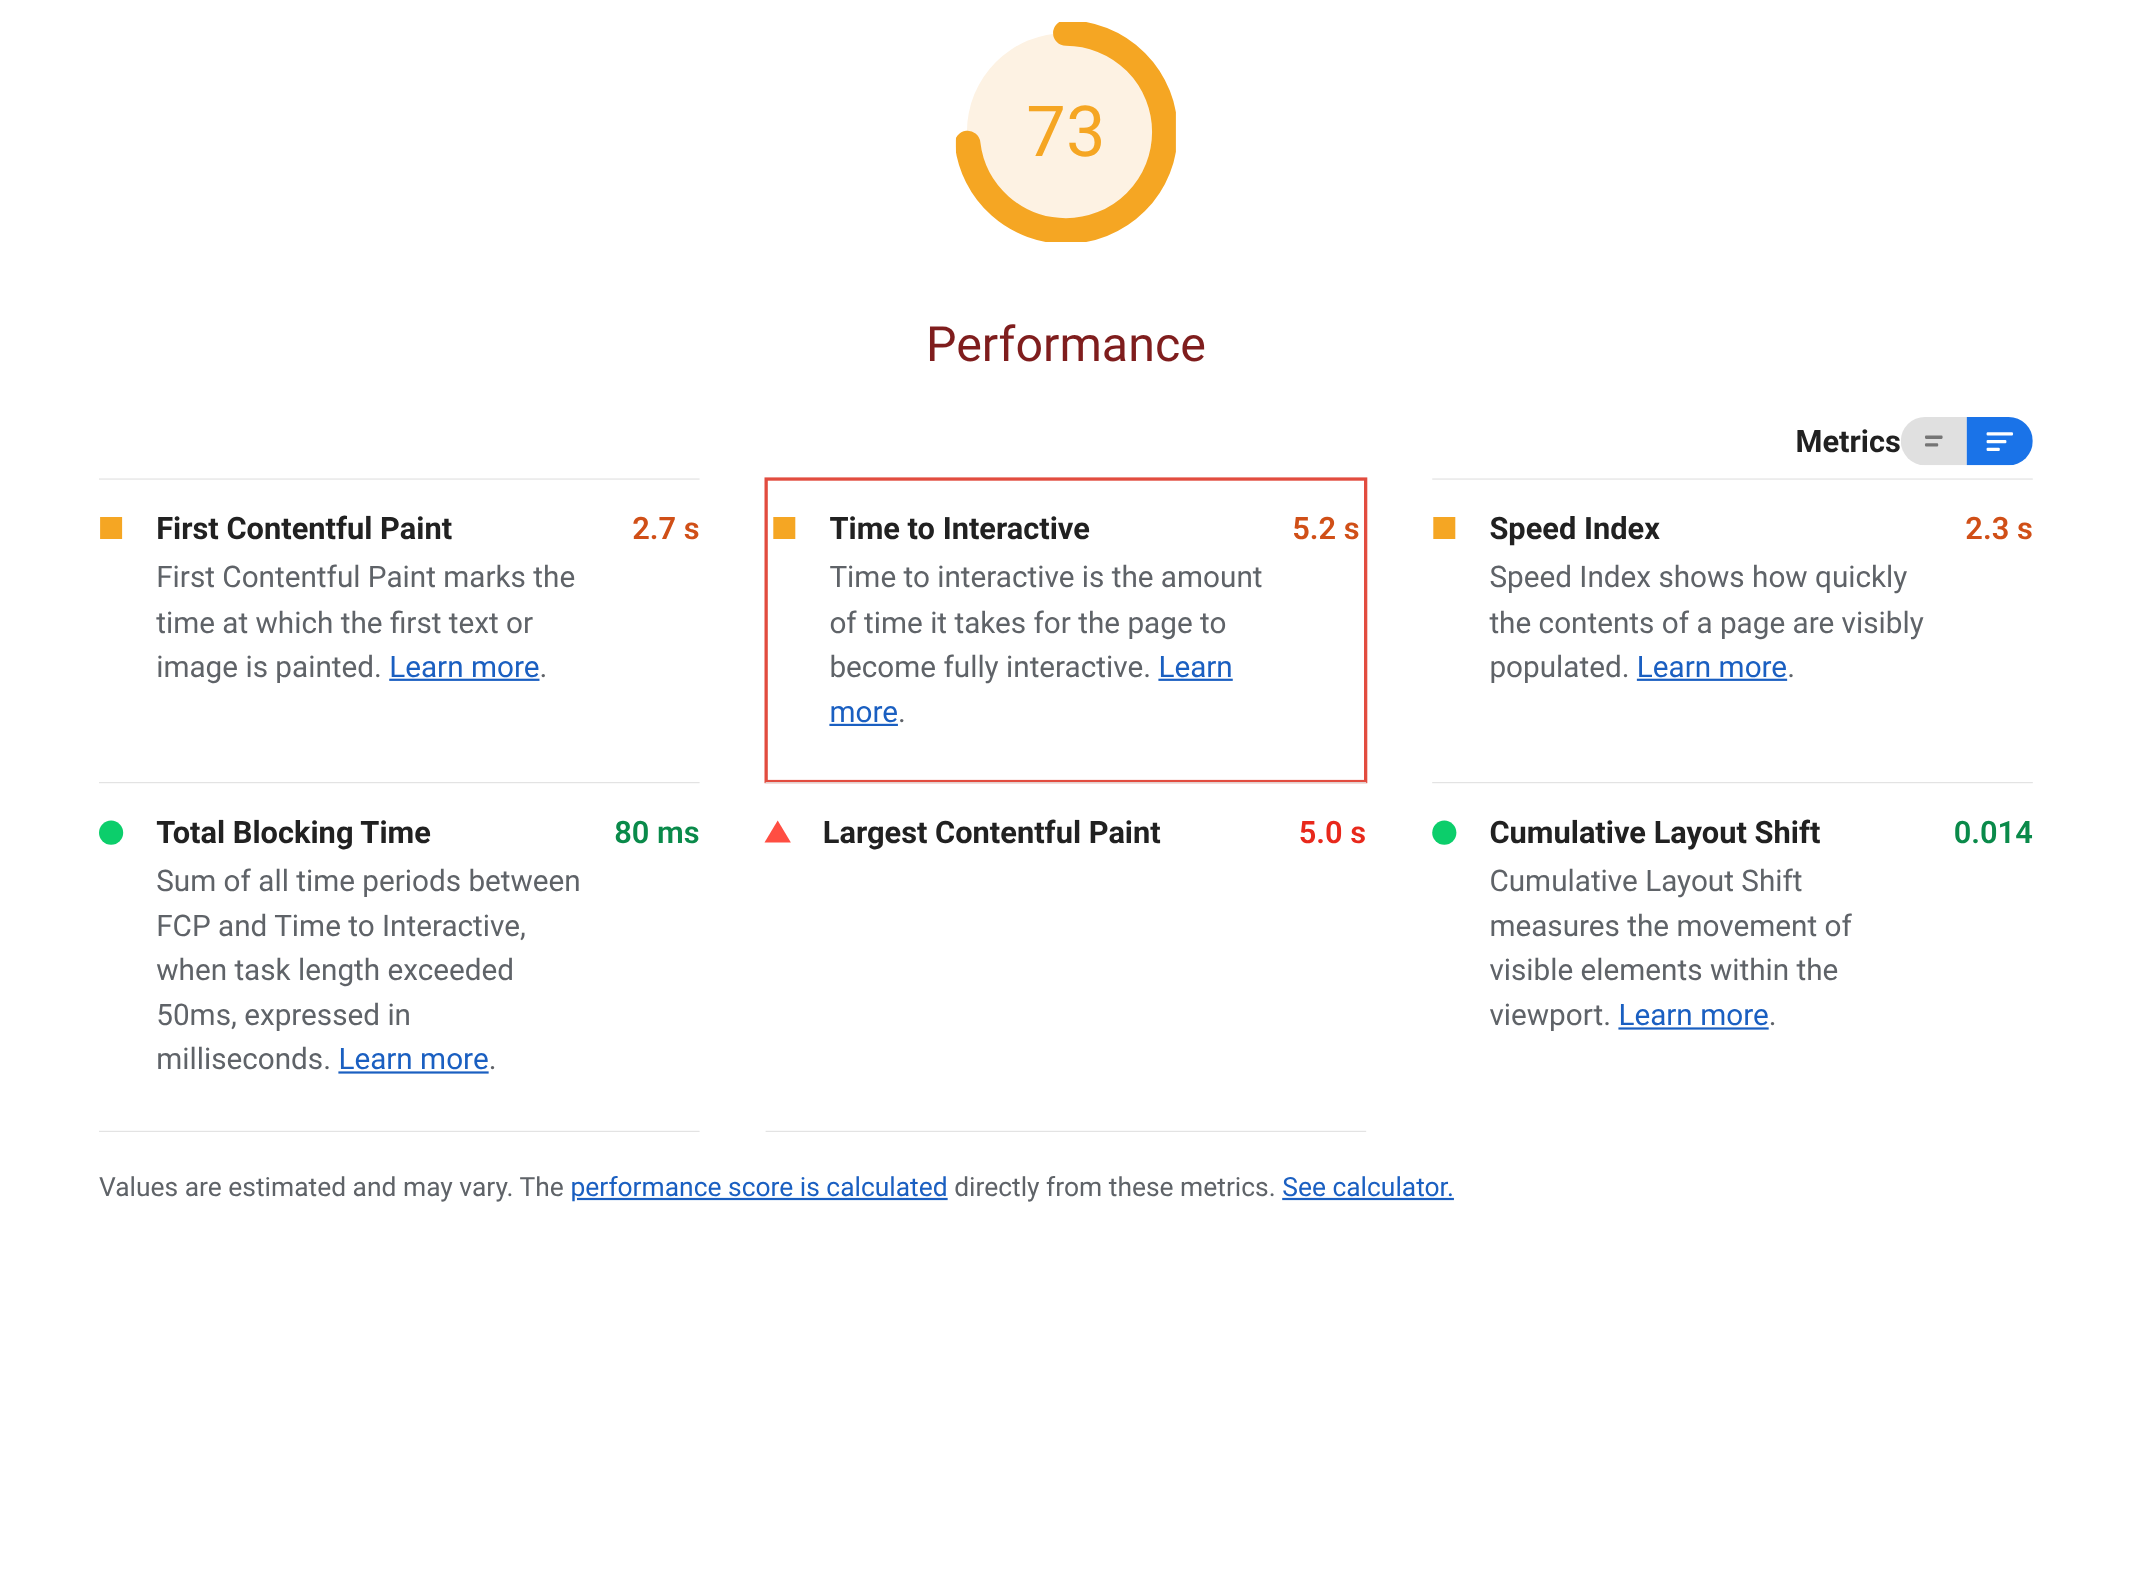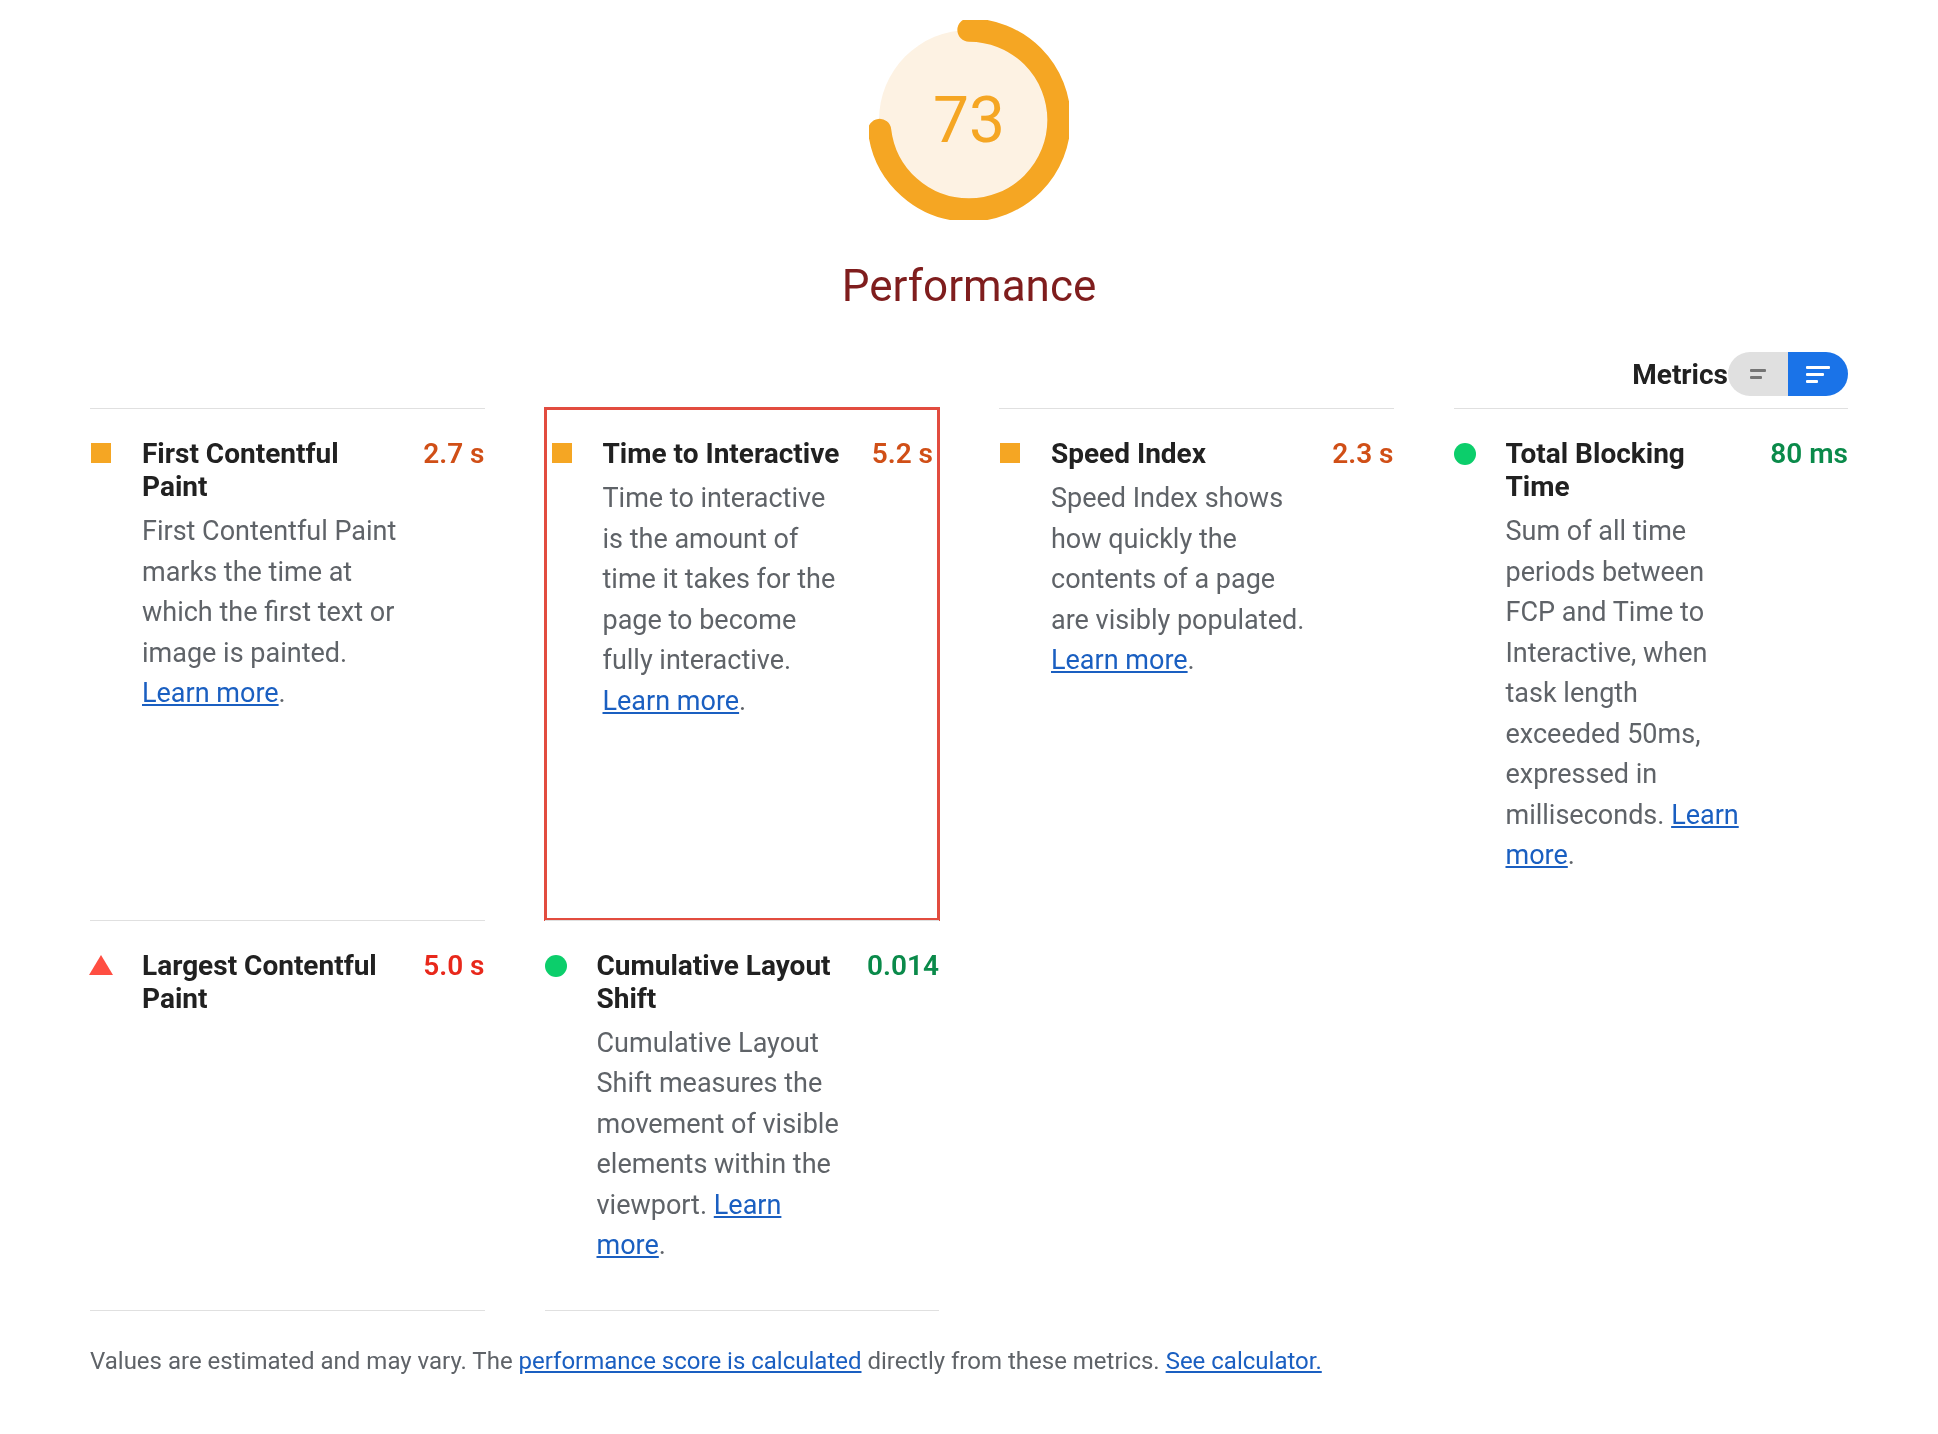--- a/index.html
+++ b/index.html
@@ -9,20 +9,21 @@
     color: #212121;
     width: 1938px;
     padding: 20px 90px 40px 90px;
   }
 
   .gauge-wrap {
     display: flex;
     flex-direction: column;
     align-items: center;
     margin-bottom: 40px;
+    gap: 27px;
   }
   .gauge { position: relative; width: 200px; height: 200px; }
   .gauge svg { width: 200px; height: 200px; transform: rotate(-90deg); }
   .gauge-bg { fill: #fdf2e3; stroke: none; }
   .gauge-arc { fill: none; stroke: #f5a623; stroke-width: 14; stroke-linecap: round; }
   .gauge-score {
     position: absolute; top: 0; left: 0; right: 0; bottom: 0;
     display: flex; align-items: center; justify-content: center;
     font-size: 64px; font-weight: 400; color: #f5a623;
   }
@@ -64,21 +65,21 @@
   .toggle-icon-lines { display: flex; flex-direction: column; gap: 4px; align-items: flex-start; }
   .toggle-icon-lines span { display:block; height:3px; background: currentColor; border-radius:1px; }
   .toggle-inactive .toggle-icon-lines span:nth-child(1){ width:16px; }
   .toggle-inactive .toggle-icon-lines span:nth-child(2){ width:12px; }
   .toggle-active   .toggle-icon-lines span:nth-child(1){ width:24px; }
   .toggle-active   .toggle-icon-lines span:nth-child(2){ width:18px; }
   .toggle-active   .toggle-icon-lines span:nth-child(3){ width:12px; }
 
   .metrics-grid {
     display: grid;
-    grid-template-columns: 1fr 1fr 1fr 1fr;
+    grid-template-columns: 1fr 1fr 1fr;
     column-gap: 60px;
   }
   .metric {
     border-top: 1px solid #e0e0e0;
     padding: 28px 0 44px 0;
     display: flex;
     align-items: flex-start;
   }
   .metric.highlighted {
     outline: 3px solid #e24c3f;

